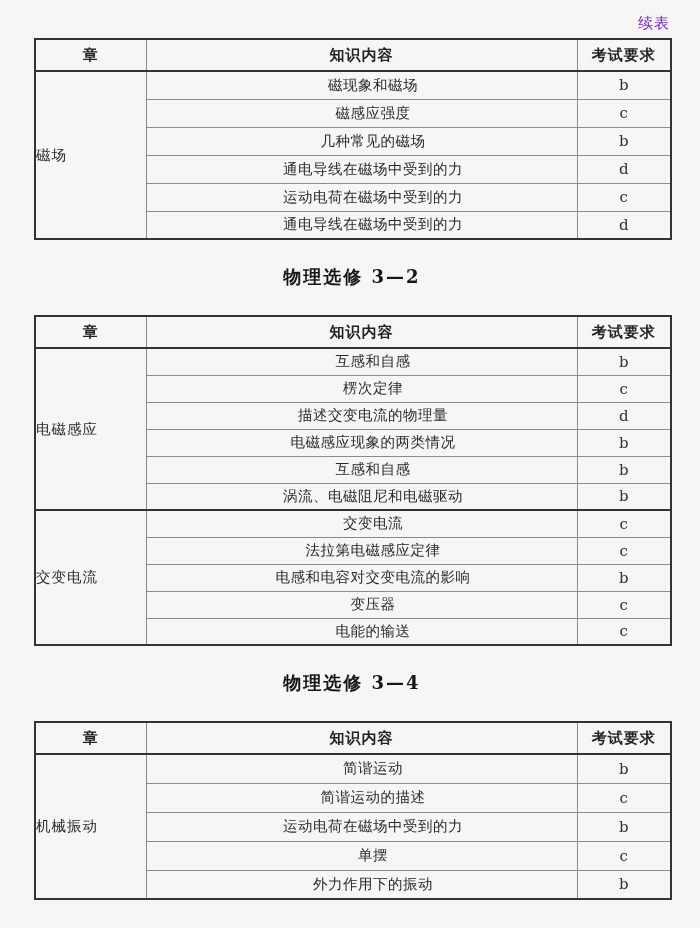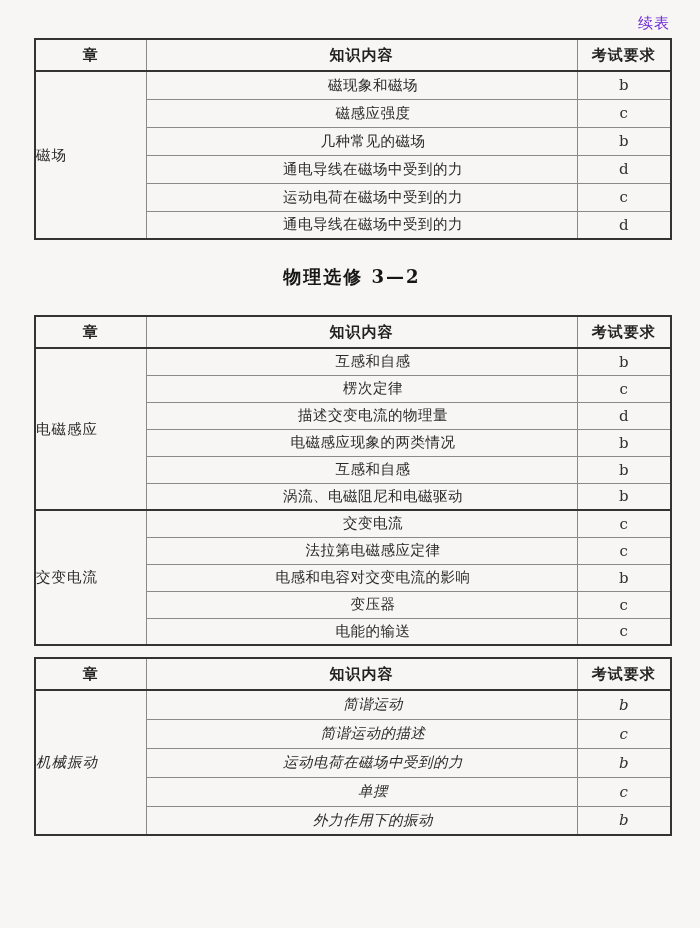--- a/index.html
+++ b/index.html
@@ -66,21 +66,21 @@
     padding-left:23px;
     letter-spacing:0.5px;
   }
   td.req{
     text-align:center;
     font-family:"DejaVu Serif",serif;
     font-size:15px;
     color:#303030;
   }
   table.t2 td{height:27px;}
-  table.t3 td{height:29px;font-style:italic;}
+  table.t3 td{height:29px;}
   h2.section-title{
     font-size:18px;
     font-weight:bold;
     text-align:center;
     font-family:"DejaVu Serif",serif;
     margin:25px 0 26px 0;
     color:#161616;
     letter-spacing:2px;
   }
 </style>
@@ -189,20 +189,21 @@
           <tr>
             <td class="content">变压器</td>
             <td class="req">c</td>
           </tr>
           <tr>
             <td class="content">电能的输送</td>
             <td class="req">c</td>
           </tr>
         </tbody>
       </table>
+      <h2 class="section-title">物理选修 3—4</h2>
       <table class="t3">
         <colgroup>
           <col class="c-chapter">
           <col class="c-content">
           <col class="c-req">
         </colgroup>
         <thead>
           <tr>
             <th>章</th>
             <th>知识内容</th>

